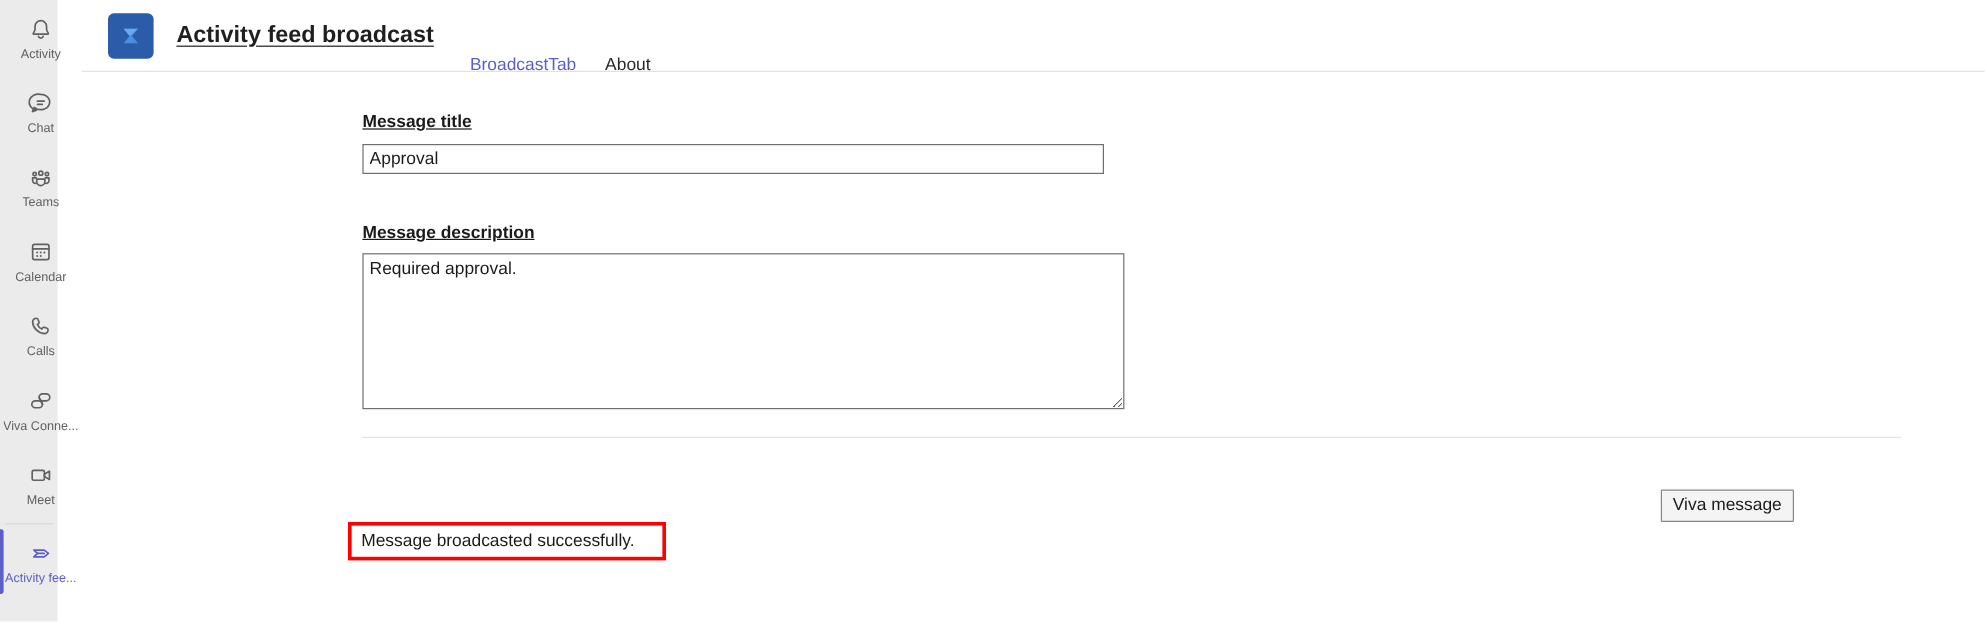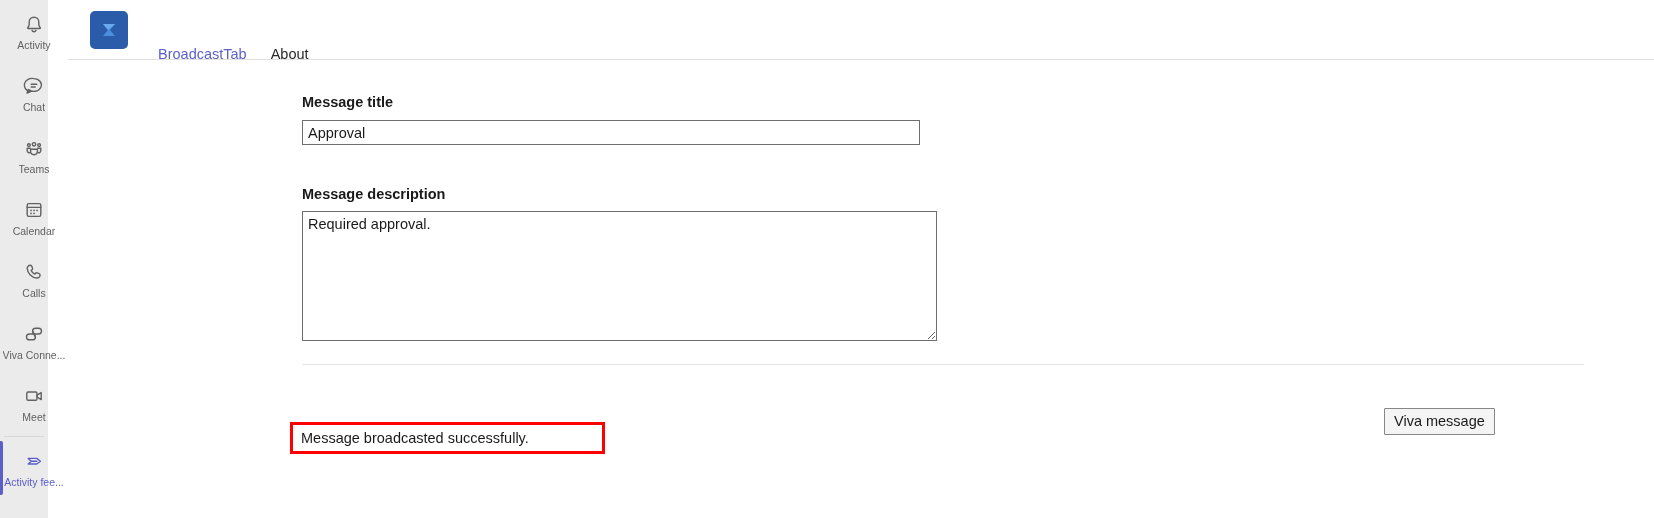--- a/index.html
+++ b/index.html
@@ -151,20 +151,21 @@
     bottom: 0;
     background: #ffffff;
   }
 
   .form-label {
     position: absolute;
     font-size: 14.5px;
     font-weight: bold;
     color: #1a1a1a;
     white-space: nowrap;
+    text-decoration: underline;
   }
 
   .text-input {
     position: absolute;
     box-sizing: border-box;
     border: 1px solid #6f6f6f;
     background: #ffffff;
     font-family: Liberation Sans, sans-serif;
     font-size: 14.5px;
     color: #1a1a1a;
@@ -328,20 +329,21 @@
 
   <div class="header">
 
     <div class="app-icon">
       <svg width="24" height="24" viewBox="0 0 24 24">
         <polygon points="6,6 18,6 13,12 18,18 6,18 11,12" fill="#4a8ede"></polygon>
         <polygon points="6,6 18,6 11,12" fill="#6aa9ee"></polygon>
       </svg>
     </div>
 
+    <div class="app-title">Activity feed broadcast</div>
 
     <div class="tabs">
       <div class="tab active">
         <span>BroadcastTab</span>
         <span class="tab-underline"></span>
       </div>
       <div class="tab">
         <span>About</span>
       </div>
     </div>
@@ -354,18 +356,18 @@
     <input class="text-input" type="text" style="left: 234px; top: 60px; width: 618px; height: 25px;" value="Approval">
 
     <div class="form-label" style="left:234px; top:126px;">Message description</div>
 
     <textarea class="text-area" style="left: 234px; top: 151px; width: 635px; height: 130px;">Required approval.</textarea>
 
     <div class="divider" style="left:234px; top:304px; width:1282px;"></div>
 
     <button class="send-button" style="left:1316px; top:348px;">Viva message</button>
 
-    <div class="status-box" style="left:222px; top:362px; width:315px; height:32px;">
+    <div class="status-box" style="left:222px; top:375px; width:265px; height:32px;">
       <span class="status-text">Message broadcasted successfully.</span>
     </div>
 
   </div>
 </div>
 
 </body></html>

